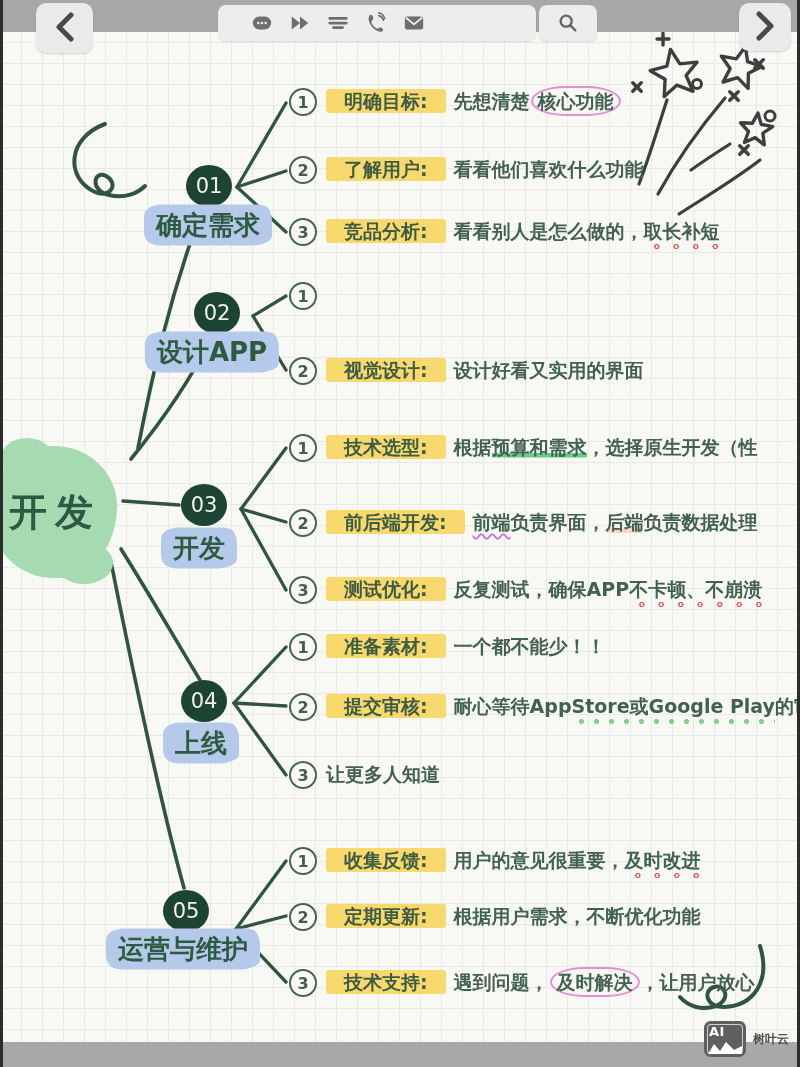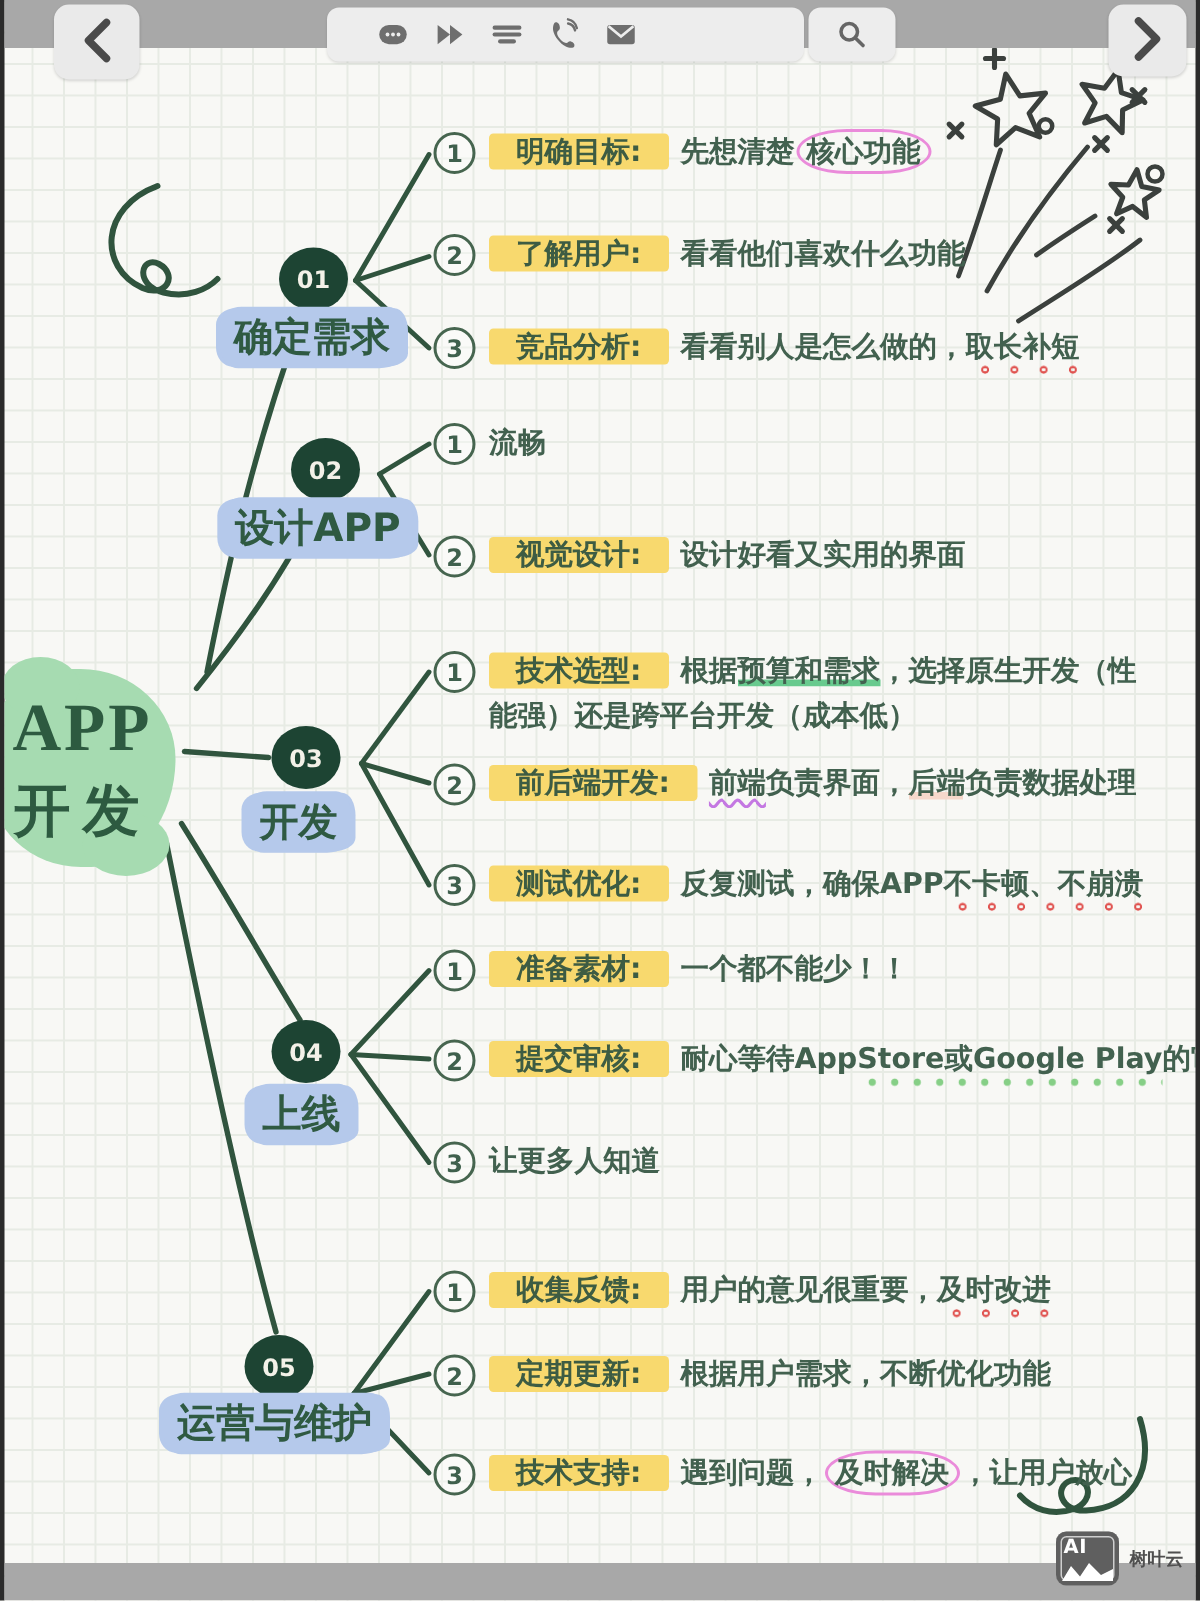--- a/index.html
+++ b/index.html
@@ -44,21 +44,21 @@
     display:flex; flex-direction:column; align-items:center; justify-content:center; gap:4px;
     z-index:1;
   }
   .root-blob::before, .root-blob::after { content:""; position:absolute; background:#a6dbb1; border-radius:50%; z-index:-1; }
   .root-blob::before { width:52px; height:40px; left:8px; top:-8px; }
   .root-blob::after  { width:58px; height:42px; right:4px; bottom:-6px; }
   .root-l1 { font-family:"Liberation Serif", serif; font-size:45px; font-weight:bold; color:#2d5a40; letter-spacing:2px; }
   .root-l2 { font-size:38px; font-weight:bold; color:#2d5a40; letter-spacing:8px; }
   .bnode {
     position:absolute; width:46px; height:42px; background:#1d4433; border-radius:50%;
-    color:#f3f1e8; font-size:16px; font-weight:bold;
+    color:#f3f1e8; font-size:21px; font-weight:normal;
     display:flex; align-items:center; justify-content:center; transform:translate(-50%,-50%);
   }
   .blabel {
     position:absolute; transform:translate(-50%,-50%);
     background:#b5c9eb; color:#2f5a42; font-size:26px; font-weight:bold;
     padding:3px 9px; white-space:nowrap;
     border-radius:14px 10px 16px 12px / 12px 16px 10px 14px;
     box-shadow:4px 0 0 -1px #b5c9eb, -4px 0 0 -1px #b5c9eb;
   }
   .item { position:absolute; left:286px; display:flex; align-items:flex-start; gap:9px; }
@@ -205,21 +205,20 @@
   </span>
 </div>
 <button class="nav-btn" id="btn-fwd">
   <span><svg width="22" height="30" viewBox="0 0 22 30">
         <polyline points="5,3 17,15 5,27"></polyline>
       </svg></span>
   </button>
 
 <div id="mindmap">
   <div class="root-blob">
-    <div class="root-l1">APP</div>
     <div class="root-l2">开发</div>
   </div>
 <div class="bnode" style="left: 206px; top: 186px;">01</div>
     <div class="blabel" style="left: 205px; top: 225px;">确定需求</div>
     <div class="item" style="top: 86px;">
       <span class="inum">1</span>
       <div class="itext">
         <div class="iline"><span class="seg-head">明确目标:</span><span>先想清楚</span><span class="seg-oval">核心功能</span></div>
       </div>
     </div>
@@ -233,36 +232,34 @@
       <span class="inum">3</span>
       <div class="itext">
         <div class="iline"><span class="seg-head">竞品分析:</span><span>看看别人是怎么做的，</span><span class="seg-reddots">取长补短</span></div>
       </div>
     </div>
     <div class="bnode" style="left: 214px; top: 313px;">02</div>
     <div class="blabel" style="left: 209px; top: 352px;">设计APP</div>
     <div class="item" style="top: 280px;">
       <span class="inum">1</span>
       <div class="itext">
-        <div class="iline"><span>流畅</span></div>
       </div>
     </div>
     <div class="item" style="top: 355px;">
       <span class="inum">2</span>
       <div class="itext">
         <div class="iline"><span class="seg-head">视觉设计:</span><span>设计好看又实用的界面</span></div>
       </div>
     </div>
     <div class="bnode" style="left: 201px; top: 505px;">03</div>
     <div class="blabel" style="left: 196px; top: 548px;">开发</div>
     <div class="item" style="top: 432px;">
       <span class="inum">1</span>
       <div class="itext">
         <div class="iline"><span class="seg-head">技术选型:</span><span>根据</span><span class="seg-ugreen">预算和需求</span><span>，选择原生开发（性</span></div>
-        <div class="iline"><span>能强）还是跨平台开发（成本低）</span></div>
       </div>
     </div>
     <div class="item" style="top: 507px;">
       <span class="inum">2</span>
       <div class="itext">
         <div class="iline"><span class="seg-head">前后端开发:</span><span class="seg-upurple">前端</span><span>负责界面，</span><span class="seg-upink">后端</span><span>负责数据处理</span></div>
       </div>
     </div>
     <div class="item" style="top: 574px;">
       <span class="inum">3</span>

